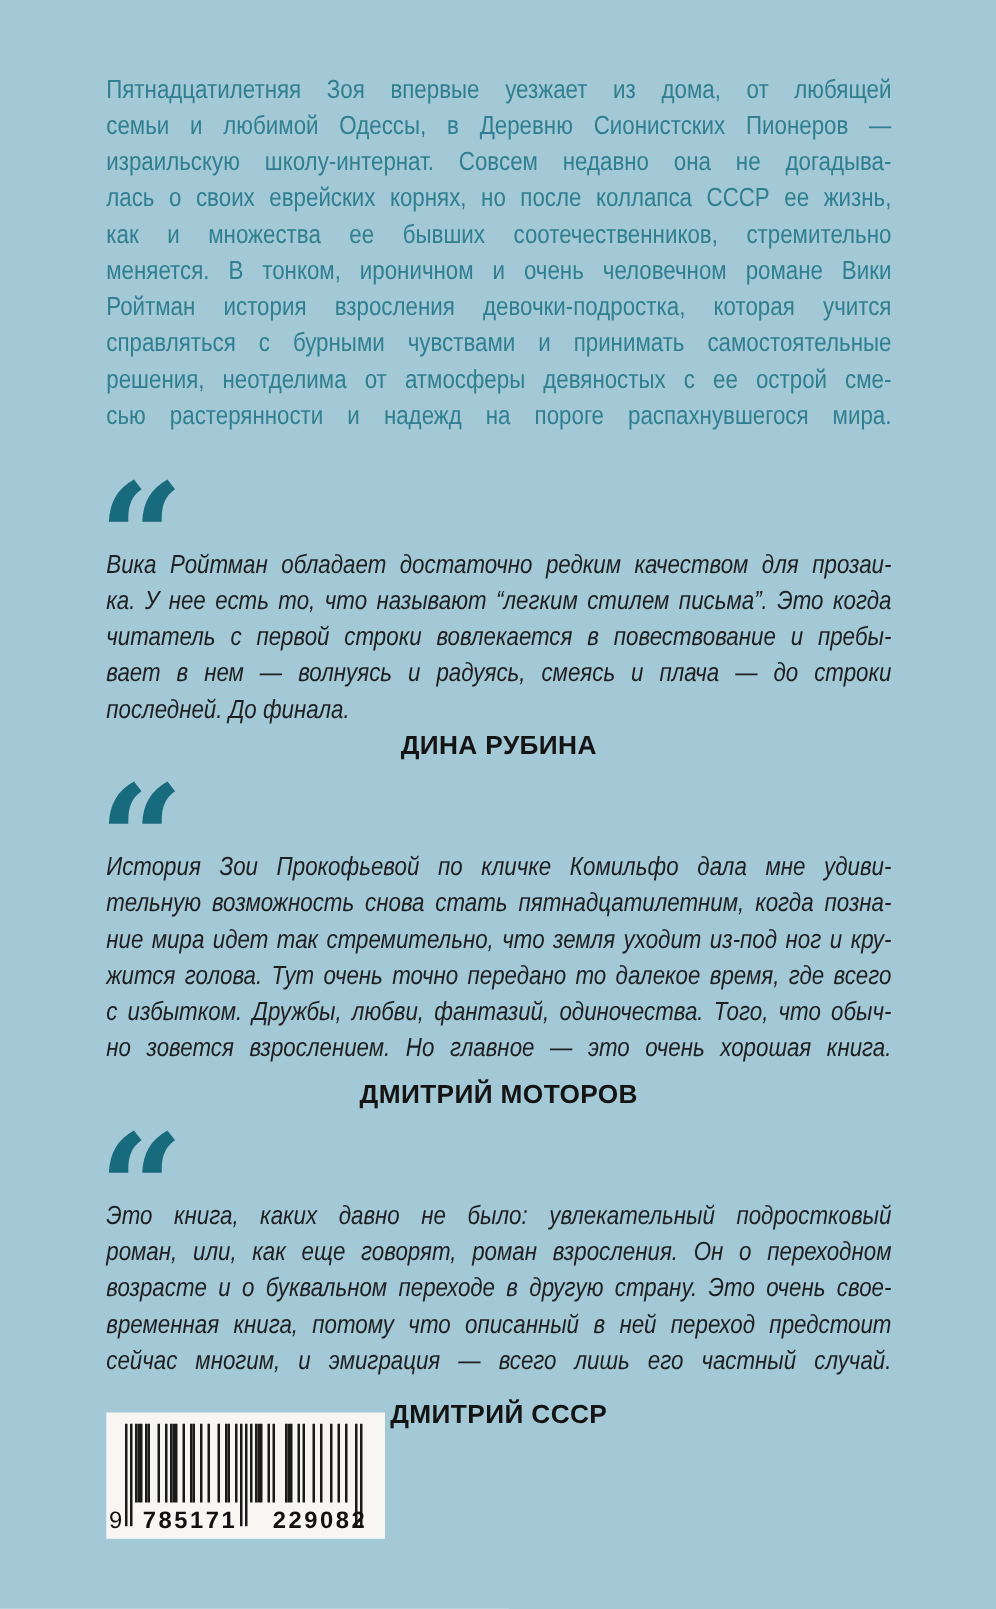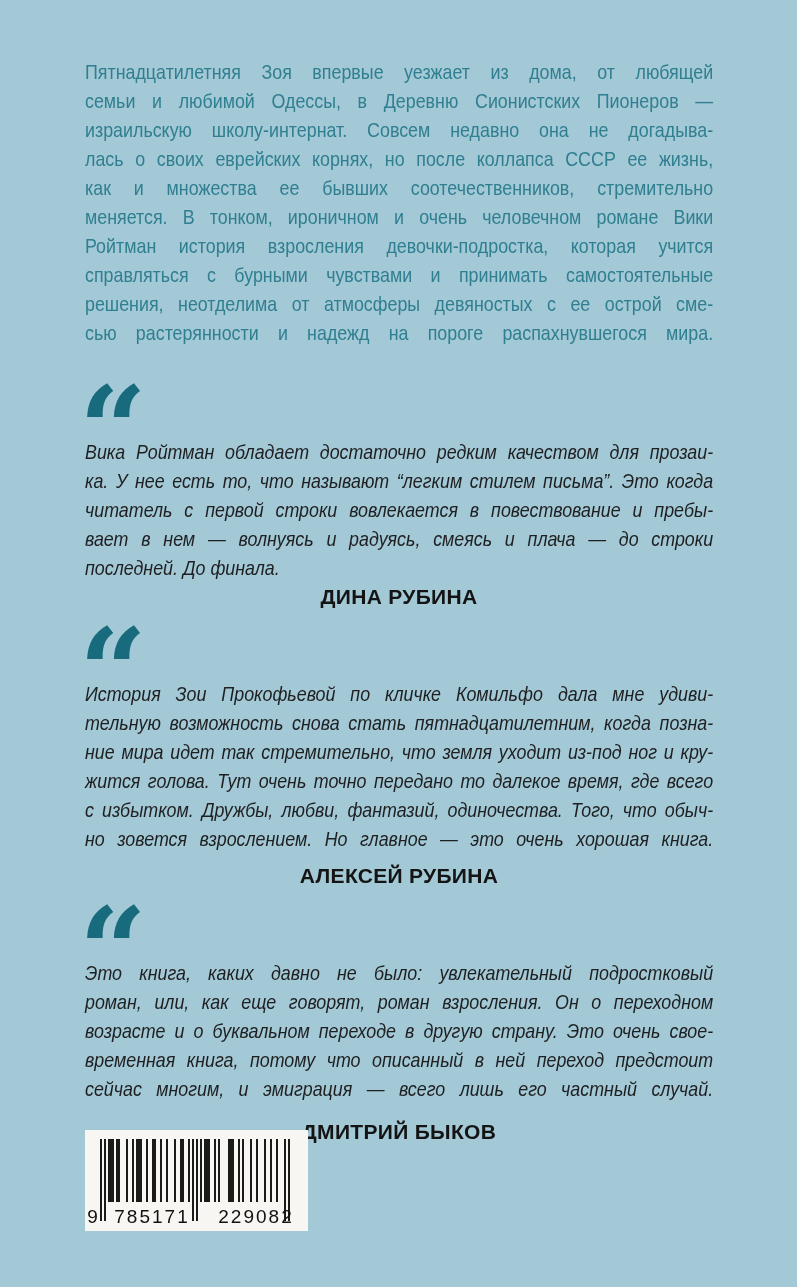--- a/index.html
+++ b/index.html
@@ -80,21 +80,21 @@
   .digits{
     position:absolute;
     left:0; right:0; bottom:5px;
     display:flex;
     align-items:flex-end;
     font-size:19px;
     line-height:19px;
     color:#111;
   }
   .digits .d-first{ width:15px; text-align:center; }
-  .digits .d-group{ flex:1; text-align:center; letter-spacing:2px; }
+  .digits .d-group{ flex:1; text-align:center; letter-spacing:2px;font-weight:bold; }
 </style>
 </head>
 <body>
 
 <div class="page">
 
   <div class="annotation textblock">
       <div class="jline">Пятнадцатилетняя Зоя впервые уезжает из дома, от любящей</div>
       <div class="jline">семьи и любимой Одессы, в Деревню Сионистских Пионеров —</div>
       <div class="jline">израильскую школу-интернат. Совсем недавно она не догадыва-</div>
@@ -122,33 +122,33 @@
   <section>
     <div class="qmark q2">“</div>
     <div class="quote-text textblock">
         <div class="jline">История Зои Прокофьевой по кличке Комильфо дала мне удиви-</div>
         <div class="jline">тельную возможность снова стать пятнадцатилетним, когда позна-</div>
         <div class="jline">ние мира идет так стремительно, что земля уходит из-под ног и кру-</div>
         <div class="jline">жится голова. Тут очень точно передано то далекое время, где всего</div>
         <div class="jline">с избытком. Дружбы, любви, фантазий, одиночества. Того, что обыч-</div>
         <div class="jline">но зовется взрослением. Но главное — это очень хорошая книга.</div>
       </div>
-    <div class="attribution attr2">АЛЕКСЕЙ РУБИНА</div>
+    <div class="attribution attr2">ДМИТРИЙ МОТОРОВ</div>
   </section>
 
   <section>
     <div class="qmark q3">“</div>
     <div class="quote-text textblock">
         <div class="jline">Это книга, каких давно не было: увлекательный подростковый</div>
         <div class="jline">роман, или, как еще говорят, роман взросления. Он о переходном</div>
         <div class="jline">возрасте и о буквальном переходе в другую страну. Это очень свое-</div>
         <div class="jline">временная книга, потому что описанный в ней переход предстоит</div>
         <div class="jline">сейчас многим, и эмиграция — всего лишь его частный случай.</div>
       </div>
-    <div class="attribution attr3">ДМИТРИЙ БЫКОВ</div>
+    <div class="attribution attr3">ДМИТРИЙ СССР</div>
   </section>
 
   <div class="barcode-box">
     <div class="bars">
         <div class="module bar tall"></div>
         <div class="module tall"></div>
         <div class="module bar tall"></div>
         <div class="module"></div>
         <div class="module bar"></div>
         <div class="module bar"></div>

